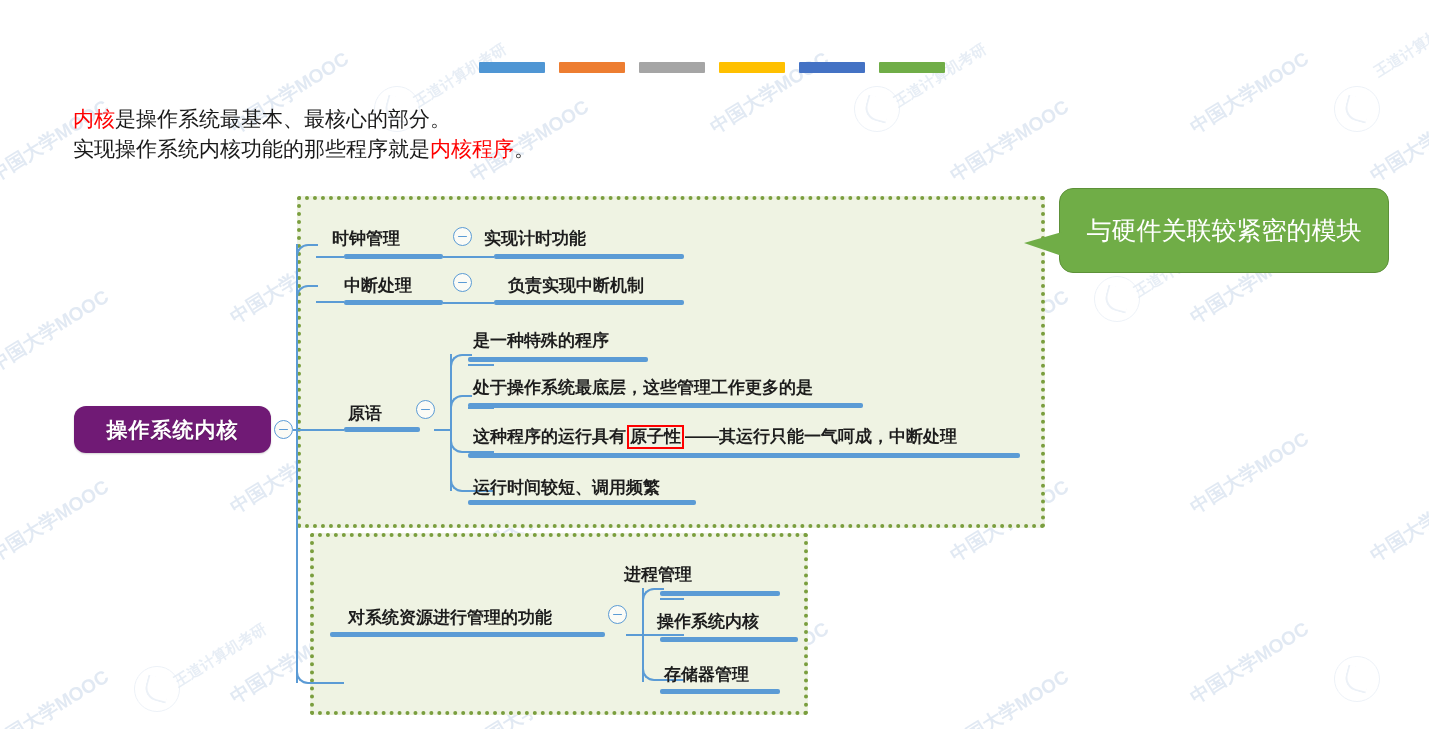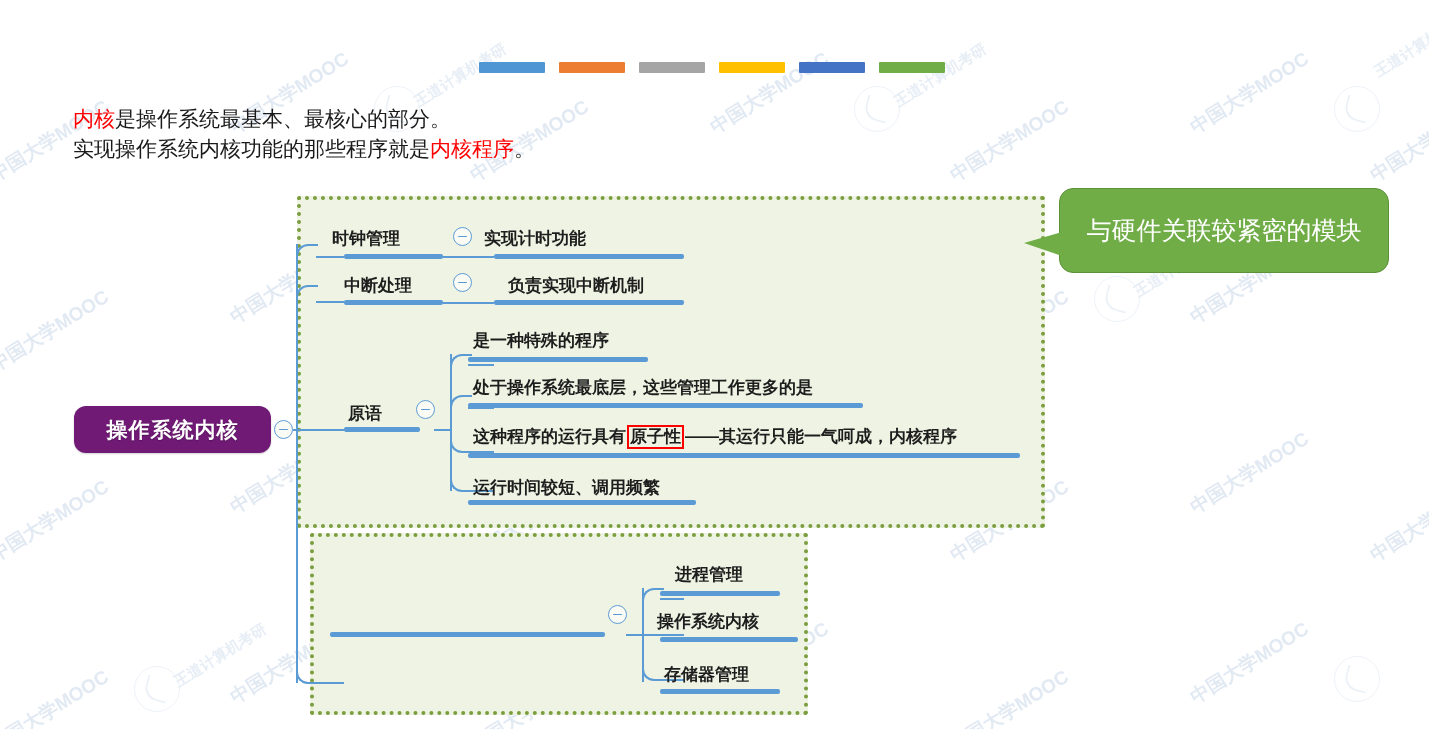--- a/index.html
+++ b/index.html
@@ -240,40 +240,41 @@
   <div class="node-label" style="left:473px; top:330px;">是一种特殊的程序</div>
   <div class="bar" style="left: 468px; top: 357px; width: 180px; background: rgb(91, 155, 213);"></div>
 
   <div class="curve-tl" style="left:450px; top:395px; width:22px; height:14px;"></div>
   <div class="hline" style="left: 468px; top: 407px; width: 26px; background: rgb(91, 155, 213);"></div>
   <div class="node-label" style="left:473px; top:377px;">处于操作系统最底层，这些管理工作更多的是</div>
   <div class="bar" style="left: 468px; top: 403px; width: 395px; background: rgb(91, 155, 213);"></div>
 
   <div class="curve-bl" style="left:450px; top:439px; width:22px; height:14px;"></div>
   <div class="hline" style="left: 468px; top: 451px; width: 26px; background: rgb(91, 155, 213);"></div>
-  <div class="node-label" style="left:473px; top:425px;"><span>这种程序的运行具有</span><span class="redbox">原子性</span><span>——其运行只能一气呵成，内核程序</span></div>
+  <div class="node-label" style="left:473px; top:425px;"><span>这种程序的运行具有</span><span class="redbox">原子性</span><span>——其运行只能一气呵成，中断处理</span></div>
   <div class="bar" style="left: 468px; top: 453px; width: 552px; background: rgb(91, 155, 213);"></div>
 
   <div class="curve-bl" style="left:450px; top:478px; width:22px; height:14px;"></div>
   <div class="hline" style="left: 468px; top: 490px; width: 26px; background: rgb(91, 155, 213);"></div>
   <div class="node-label" style="left:473px; top:477px;">运行时间较短、调用频繁</div>
   <div class="bar" style="left: 468px; top: 500px; width: 228px; background: rgb(91, 155, 213);"></div>
 
   <div class="curve-bl" style="left:296px; top:656px; width:26px; height:28px;"></div>
   <div class="hline" style="left: 318px; top: 682px; width: 26px; background: rgb(91, 155, 213);"></div>
+  <div class="node-label" style="left:348px; top:607px;">对系统资源进行管理的功能</div>
   <div class="bar" style="left: 330px; top: 632px; width: 275px; background: rgb(91, 155, 213);"></div>
   <div class="collapse" style="left:608px; top:605px;"></div>
 
   <div class="hline" style="left: 626px; top: 634px; width: 18px; background: rgb(91, 155, 213);"></div>
   <div class="vline" style="left: 642px; top: 588px; height: 47px; background: rgb(91, 155, 213);"></div>
   <div class="vline" style="left: 642px; top: 634px; height: 48px; background: rgb(91, 155, 213);"></div>
 
   <div class="curve-tl" style="left:642px; top:588px; width:22px; height:12px;"></div>
   <div class="hline" style="left: 660px; top: 598px; width: 24px; background: rgb(91, 155, 213);"></div>
-  <div class="node-label" style="left:675px; top:564px;">进程管理</div>
+  <div class="node-label" style="left:624px; top:564px;">进程管理</div>
   <div class="bar" style="left: 660px; top: 591px; width: 120px; background: rgb(91, 155, 213);"></div>
 
   <div class="hline" style="left: 642px; top: 634px; width: 42px; background: rgb(91, 155, 213);"></div>
   <div class="node-label" style="left:657px; top:611px;">操作系统内核</div>
   <div class="bar" style="left: 660px; top: 637px; width: 138px; background: rgb(91, 155, 213);"></div>
 
   <div class="curve-bl" style="left:642px; top:661px; width:22px; height:20px;"></div>
   <div class="hline" style="left: 660px; top: 679px; width: 24px; background: rgb(91, 155, 213);"></div>
   <div class="node-label" style="left:664px; top:664px;">存储器管理</div>
   <div class="bar" style="left: 660px; top: 689px; width: 120px; background: rgb(91, 155, 213);"></div>

